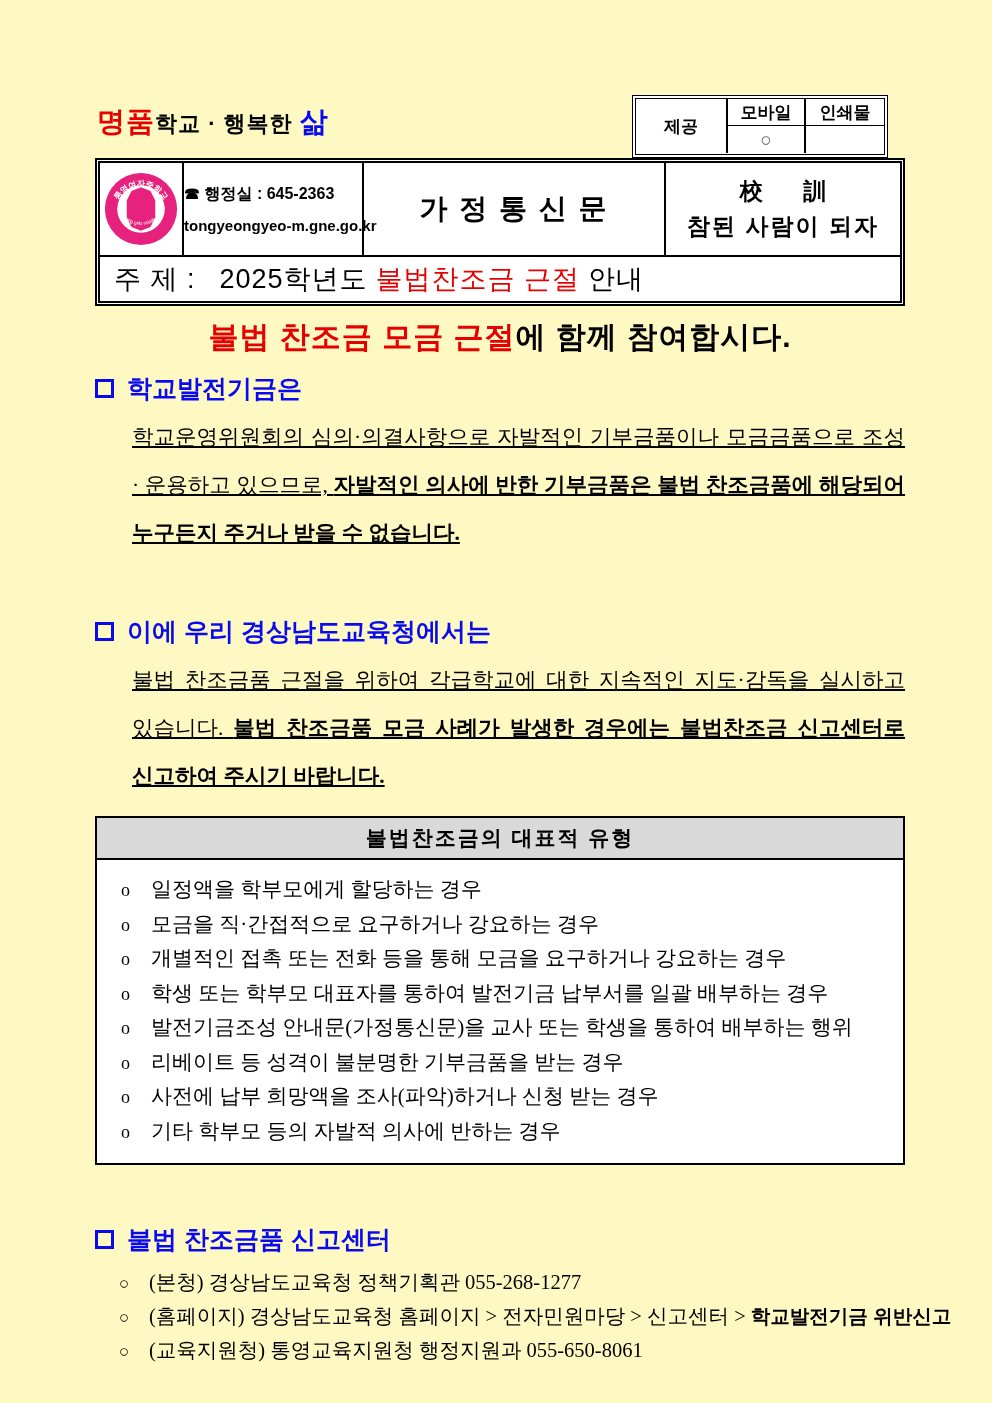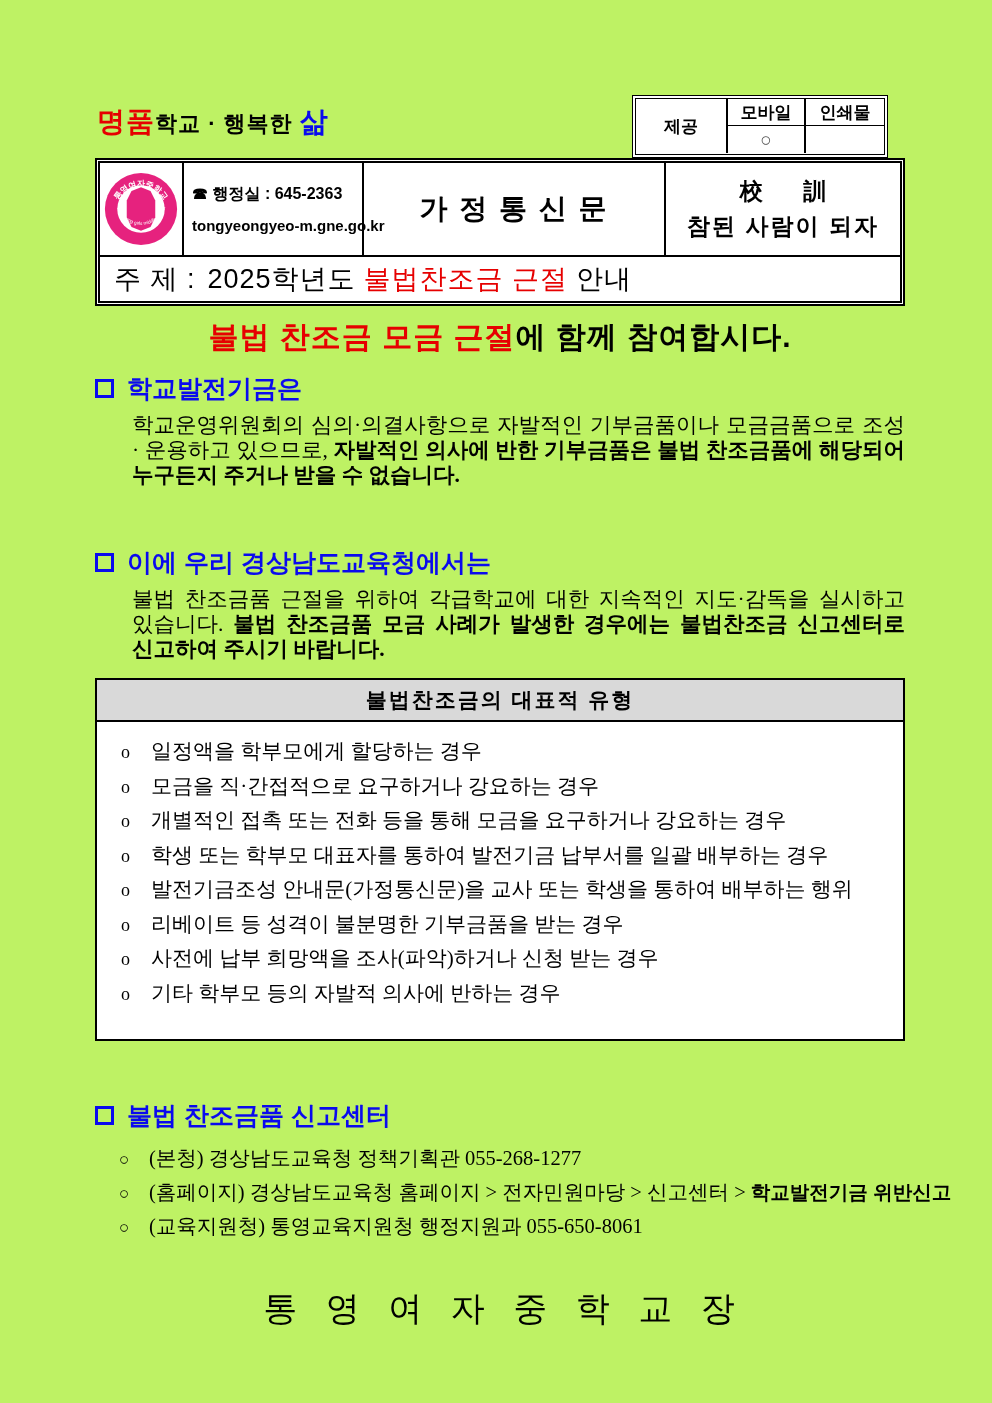--- a/index.html
+++ b/index.html
@@ -6,21 +6,21 @@
     --red:#e60000;
     --blue:#0a0aee;
     --pink:#e6227e;
     --table_header_bg:#d9d9d9;
   }
   *{margin:0;padding:0;box-sizing:border-box;}
   html,body{background:#fff;}
   .page{
     position:relative;
     width:992px;height:1403px;
-    background:#bef264;color:#000;
+    background:#fef9c3;color:#000;
     padding:95px 87px 0 95px;
     font-family:"Liberation Serif", serif;
     overflow:hidden;
   }
   
   .header-top{position:relative;height:63px;}
   .slogan{
     position:absolute;left:2px;top:8px;
     font-family:"Liberation Sans", sans-serif;
     font-weight:bold;font-size:22px;letter-spacing:1px;
@@ -47,78 +47,79 @@
   .pt-mmark{grid-area:mmark;border-right:2px solid #000;font-weight:normal;color:#555;font-size:19px;}
   .pt-pmark{grid-area:pmark;}
   
   .main-table{border:5px double #000;width:810px;background:#fff;}
   .mt-row1{display:flex;height:92px;}
   .mt-cell{display:flex;flex-direction:column;align-items:center;justify-content:center;}
   .mt-logo{width:84px;border-right:2px solid #000;}
   .mt-contact{
     width:180px;border-right:2px solid #000;
     font-family:"Liberation Sans", sans-serif;font-weight:bold;
-    align-items:flex-start;padding-left:8px;gap:9px;
+    align-items:flex-start;padding-left:0;gap:9px;
   }
   .mt-contact .phone{font-size:16px;white-space:nowrap;}
   .mt-contact .web{font-size:15px;white-space:nowrap;margin-top:3px;}
   .mt-doc-title{
     width:302px;border-right:2px solid #000;
     font-family:"Liberation Sans", sans-serif;
     font-weight:bold;font-size:28px;letter-spacing:2px;white-space:nowrap;
   }
   .mt-motto{flex:1;font-family:"Liberation Sans", sans-serif;font-weight:bold;font-size:23px;}
   .mt-motto .motto-title{word-spacing:34px;}
   .mt-motto .motto-text{margin-top:4px;letter-spacing:2px;white-space:nowrap;}
   .mt-row2{
     border-top:2px solid #000;height:46px;
     display:flex;align-items:center;
     padding-left:14px;
     font-family:"Liberation Sans", sans-serif;
     font-size:27px;letter-spacing:1px;white-space:nowrap;
   }
   .mt-row2 .subject-red{color:var(--red);margin:12px 8px;}
   .mt-row2 .subject-label{margin-right:10px;}
-  .mt-row2 .subject-year{margin-left:2px;}
+  .mt-row2 .subject-year{margin-left:14px;}
   
   .main-title{
     margin-top:11px;text-align:center;
     font-family:"Liberation Sans", sans-serif;
     font-weight:bold;font-size:30px;letter-spacing:1px;white-space:nowrap;
   }
   .main-title .t-red{color:var(--red);}
   
   .sec-heading{
     margin-top:14px;
     font-family:"Liberation Sans", sans-serif;
     font-weight:bold;font-size:25px;color:var(--blue);
     display:flex;align-items:center;white-space:nowrap;
   }
   .checkbox-sq{
     display:inline-block;width:19px;height:19px;
     border:3px solid var(--blue);margin-right:13px;flex:0 0 auto;
   }
   .sec-body{
     margin:8px 16px 0 37px;width:773px;
-    font-size:21.5px;line-height:25px;text-align:justify;
+    font-size:21.5px;line-height:48px;text-align:justify;
     word-break:keep-all;
+    text-decoration:underline;
   }
   .sec-body b{font-weight:bold;}
   .gap-lg{height:44px;}
   .gap-md{height:16px;}
   
   .types-table{width:810px;border:2px solid #000;background:#fff;}
   .types-header{
     height:42px;background:var(--table_header_bg);
     border-bottom:2px solid #000;
     display:flex;align-items:center;justify-content:center;
     font-family:"Liberation Sans", sans-serif;
     font-weight:bold;font-size:21px;letter-spacing:2px;
   }
-  .types-list{padding:13px 10px 28px 24px;}
+  .types-list{padding:13px 10px 14px 24px;}
   .type-item{
     font-size:21px;line-height:33.5px;white-space:nowrap;
   }
   .type-item .bullet{display:inline-block;width:30px;font-size:18px;}
   
   .report-items{margin:10px 0 0 24px;}
   .report-item{font-size:20.5px;line-height:33px;white-space:nowrap;}
   .report-item .bullet{display:inline-block;width:30px;font-size:17px;}
   .report-item b{font-family:"Liberation Sans", sans-serif;font-weight:bold;font-size:19.5px;}
   

